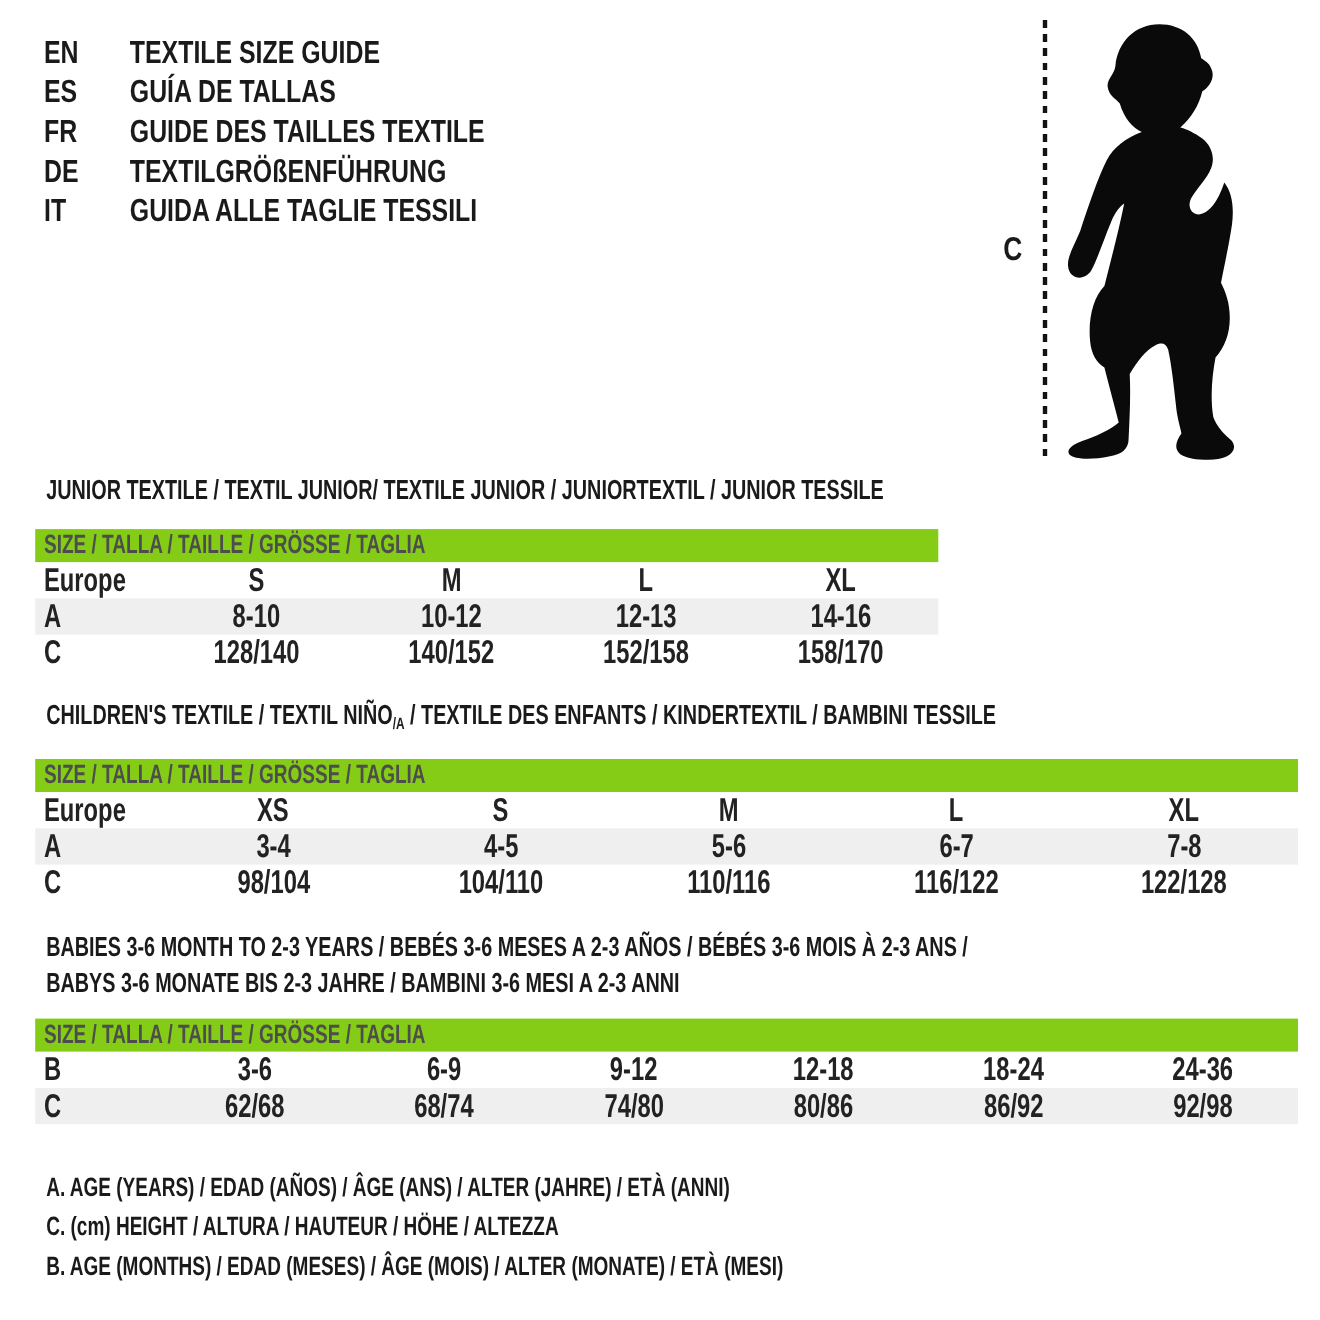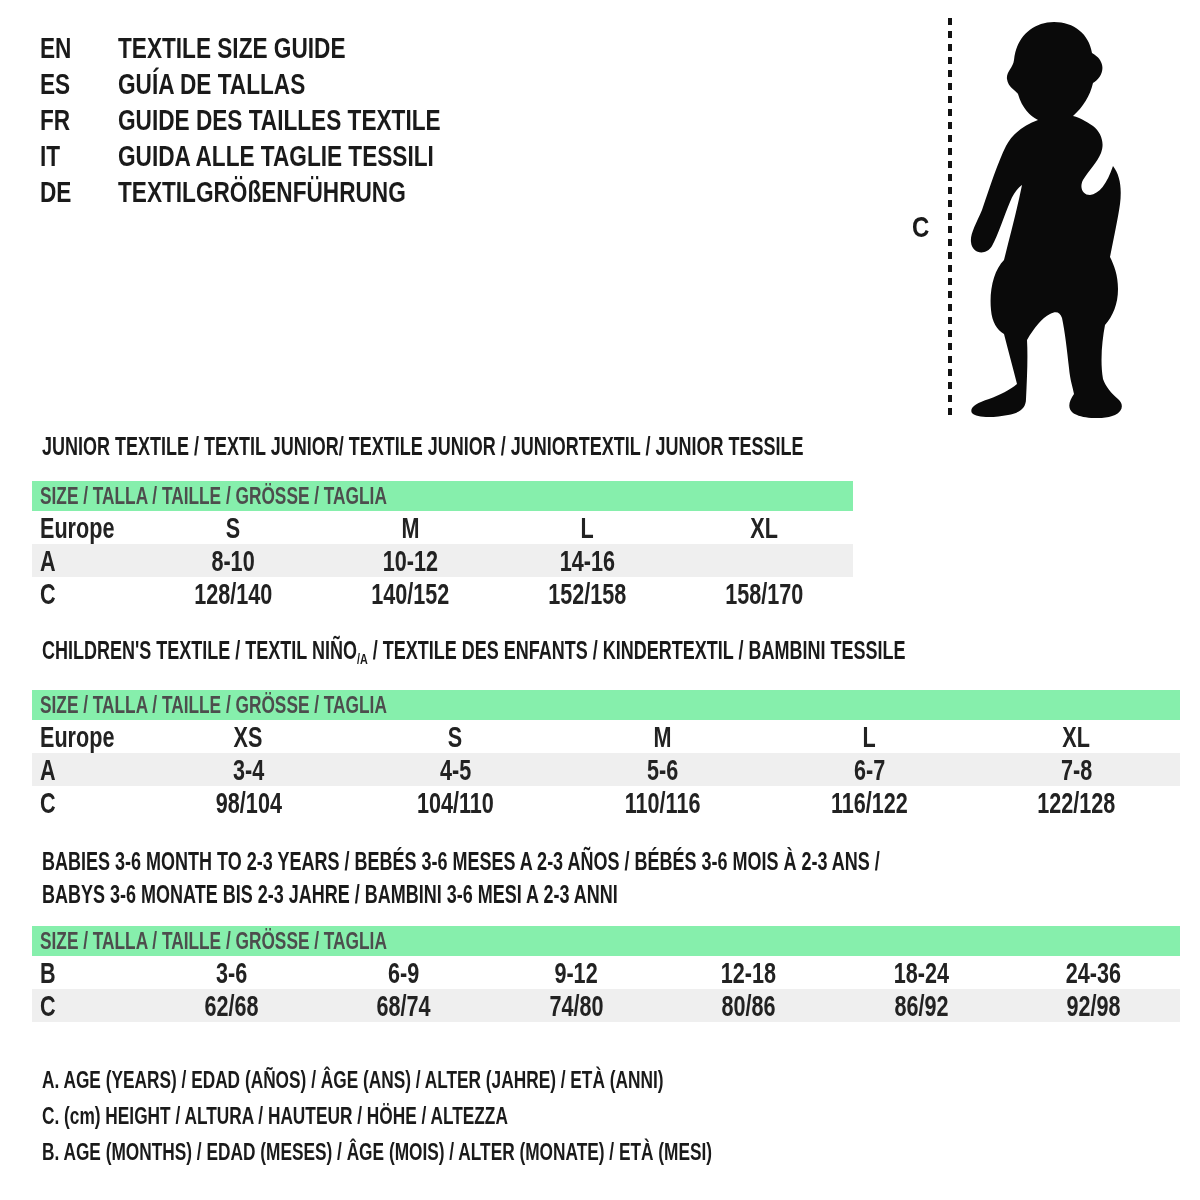--- a/index.html
+++ b/index.html
@@ -23,21 +23,21 @@
     background:repeating-linear-gradient(to bottom,#121212 0 7px,transparent 7px 13px);}
   .c-label{position:absolute;left:912px;top:210px;font-size:30px;font-weight:bold;}
   .c-label .cnd{transform:scaleX(0.8);}
   .silhouette{position:absolute;left:962px;top:18px;width:182px;height:400px;}
 
   
   .sec-title{position:absolute;font-size:25px;line-height:25px;}
   .sec-title .sub{font-size:15px;vertical-align:-5px;}
   .sec-title.two-line{line-height:33px;}
   .tbl{position:absolute;}
-  .size-band{height:30px;background:#86efac;color:#4d4d4d;display:flex;align-items:center;
+  .size-band{height:30px;background:#84cc16;color:#4d4d4d;display:flex;align-items:center;
     padding-left:8px;font-size:24px;box-sizing:border-box;}
   .trow{display:grid;height:33px;font-size:30px;color:#222;}
   .trow.shaded{background:#efefef;}
   .g4{grid-template-columns:113px repeat(4,1fr);}
   .g5{grid-template-columns:113px repeat(5,1fr);}
   .g6{grid-template-columns:113px repeat(6,1fr);}
   .lblcell{display:flex;align-items:center;padding-left:8px;}
   .valcell{display:flex;align-items:center;justify-content:center;}
   .tbl-junior{left:32px;top:481px;width:821px;}
   .tbl-children{left:32px;top:690px;width:1148px;}
@@ -59,26 +59,26 @@
     </div>
     <div class="lang-row">
       <span class="lang-code"><span class="cnd">ES</span></span>
       <span class="lang-label"><span class="cnd">GUÍA DE TALLAS</span></span>
     </div>
     <div class="lang-row">
       <span class="lang-code"><span class="cnd">FR</span></span>
       <span class="lang-label"><span class="cnd">GUIDE DES TAILLES TEXTILE</span></span>
     </div>
     <div class="lang-row">
+      <span class="lang-code"><span class="cnd">DE</span></span>
+      <span class="lang-label"><span class="cnd">TEXTILGRÖßENFÜHRUNG</span></span>
+    </div>
+    <div class="lang-row">
       <span class="lang-code"><span class="cnd">IT</span></span>
       <span class="lang-label"><span class="cnd">GUIDA ALLE TAGLIE TESSILI</span></span>
-    </div>
-    <div class="lang-row">
-      <span class="lang-code"><span class="cnd">DE</span></span>
-      <span class="lang-label"><span class="cnd">TEXTILGRÖßENFÜHRUNG</span></span>
     </div>
   </div>
 
   <div class="dash-line"></div>
   <div class="c-label"><span class="cnd">C</span></div>
   <svg class="silhouette" viewBox="0 0 182 400" xmlns="http://www.w3.org/2000/svg" aria-hidden="true">
     <path fill="#0a0a0a" d="M92 4
       C70 4 54 20 52 42
       C51 50 44 54 45 61
       C46 69 53 72 56 76
@@ -150,20 +150,23 @@
       <div class="lblcell">
           <span class="cnd">A</span>
         </div>
       <div class="valcell">
           <span class="cndc">8-10</span>
         </div>
       <div class="valcell">
           <span class="cndc">10-12</span>
         </div>
       <div class="valcell">
+          <span class="cndc">12-13</span>
+        </div>
+      <div class="valcell">
           <span class="cndc">14-16</span>
         </div>
     </div>
     <div class="trow g4">
       <div class="lblcell">
           <span class="cnd">C</span>
         </div>
       <div class="valcell">
           <span class="cndc">128/140</span>
         </div>

